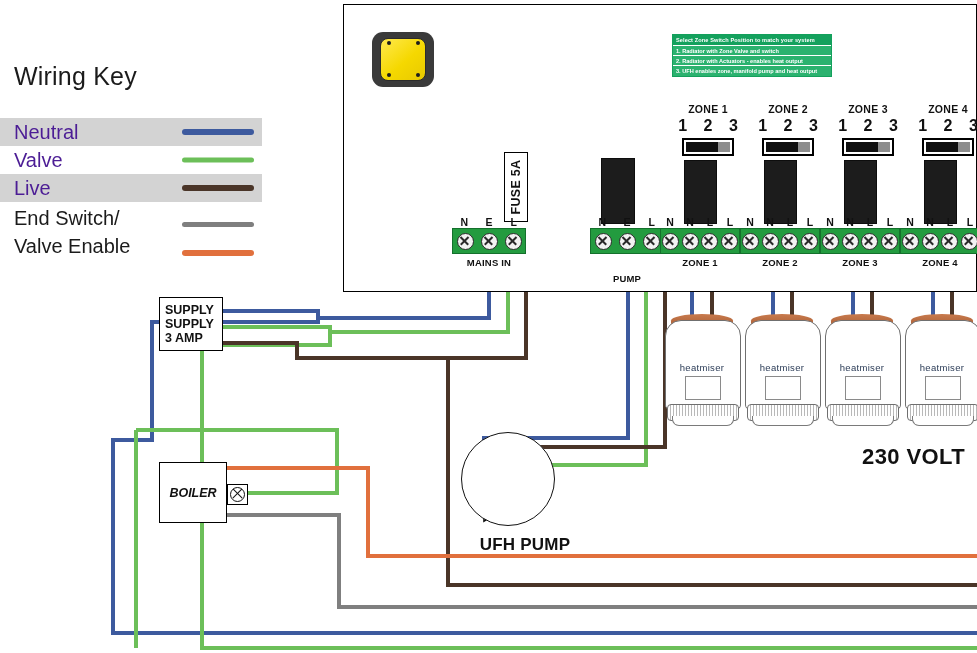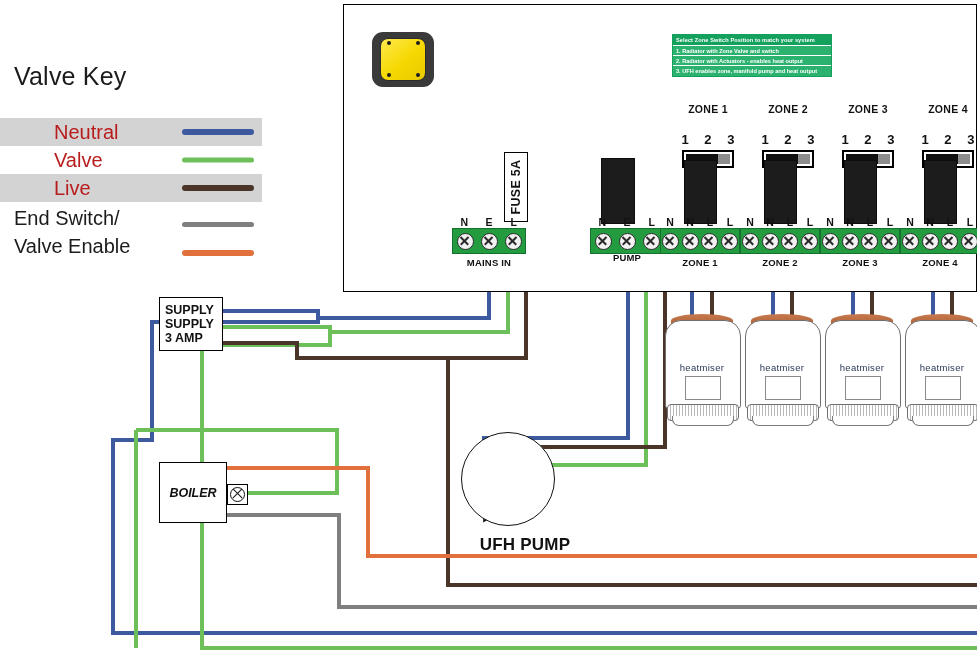--- a/index.html
+++ b/index.html
@@ -7,21 +7,21 @@
        font-family:"Liberation Sans", sans-serif;color:#111;}
   #stage{position:absolute;left:0;top:0;width:977px;height:653px;}
   svg#wiring{position:absolute;left:0;top:0;width:977px;height:653px;}
 
   
   .key-title{position:absolute;left:14px;top:62px;font-size:25px;color:#1b1b1b;
              letter-spacing:.2px;}
   .key-rows{position:absolute;left:0px;top:118px;width:262px;}
   .key-row{position:relative;height:28px;display:flex;align-items:center;}
   .key-row.shaded{background:#d3d3d3;}
-  .key-label{font-size:20px;color:#b91c1c;padding-left:14px;white-space:nowrap;margin-left:40px;}
+  .key-label{font-size:20px;color:#4c1d95;padding-left:14px;white-space:nowrap;}
   .key-swatch{position:absolute;right:8px;top:50%;transform:translateY(-50%);
               width:72px;height:6px;border-radius:3px;}
   .key-multi{position:absolute;left:14px;top:204px;font-size:20px;line-height:28px;
              color:#1b1b1b;}
   .key-sw4{position:absolute;left:182px;top:222px;width:72px;height:5px;border-radius:3px;}
   .key-sw5{position:absolute;left:182px;top:250px;width:72px;height:6px;border-radius:3px;}
 
   
   #panel{position:absolute;left:343px;top:4px;width:634px;height:288px;
          border:1.5px solid #000;background:#fff;box-sizing:border-box;}
@@ -38,22 +38,22 @@
   .greenbox{position:absolute;left:672px;top:34px;width:160px;
             border:1px solid #13a05c;box-sizing:border-box;background:#fff;}
   .gb-head{background:#14a15d;color:#fff;font-size:5.6px;font-weight:bold;
            padding:2px 3px;letter-spacing:.1px;white-space:nowrap;}
   .gb-line{background:#2bb26f;color:#fff;font-size:5.6px;font-weight:bold;
            padding:1.6px 3px;border-top:1px solid #fff;white-space:nowrap;}
 
   
   .zsw{position:absolute;width:72px;text-align:center;}
   .zsw .ztitle{font-size:10.5px;font-weight:bold;color:#111;letter-spacing:.3px;}
-  .zsw .znums{font-size:13px;font-weight:bold;color:#111;letter-spacing:6px;
-              margin-top:17px;padding-left:6px;}
+  .zsw .znums{font-size:16px;font-weight:bold;color:#111;letter-spacing:6px;
+              margin-top:2px;padding-left:6px;}
   .zsw .zbody{margin:3px auto 0;width:52px;height:18px;border:2px solid #000;
               background:#fff;box-sizing:border-box;position:relative;}
   .zsw .ztrack{position:absolute;left:2px;top:2px;width:44px;height:10px;background:#111;}
   .zsw .zknob{position:absolute;top:2px;width:12px;height:10px;background:#8d8d8d;}
 
   
   .relay{position:absolute;background:#1c1c1c;border:1px solid #0d0d0d;}
 
   
   .tblock{position:absolute;background:#239b3f;border:1px solid #14702c;
@@ -162,21 +162,21 @@
       <path stroke="#e1703d" d="M224,468 L368,468 L368,556 L977,556"></path>
 
       <path stroke="#7f7f7f" d="M224,515 L339,515 L339,607 L977,607"></path>
 
       <g stroke="#111" stroke-width="1.6" fill="none">
         <path d="M484,444 L484,521 L552,482 Z"></path>
       </g>
     </g>
   </svg>
 
-  <div class="key-title">Valve Key</div>
+  <div class="key-title">Wiring Key</div>
   <div class="key-rows">
     <div class="key-row shaded">
       <span class="key-label">Neutral</span>
       <span class="key-swatch" style="background:#3d5a9e"></span>
     </div>
     <div class="key-row">
       <span class="key-label">Valve</span>
       <span class="key-swatch" style="background:#6cbf59;height:5px"></span>
     </div>
     <div class="key-row shaded">
@@ -278,21 +278,21 @@
     <div class="tcell">
         <div class="screw"></div>
       </div>
     <div class="tcell">
         <div class="screw"></div>
       </div>
     <div class="tcell">
         <div class="screw"></div>
       </div>
   </div>
-  <div class="tcaption" style="left:590px;top:252px;width:74px">PUMP</div>
+  <div class="tcaption" style="left:590px;top:273px;width:74px">PUMP</div>
 
   <div class="tlabels" style="left:660px;top:216px;width:80px">
     <span>N</span>
     <span>N</span>
     <span>L</span>
     <span>L</span>
   </div>
   <div class="tblock" style="left:660px;top:228px;width:80px;height:26px">
     <div class="tcell">
         <div class="screw"></div>
@@ -417,14 +417,15 @@
   </div>
   <div class="act" style="left:903px;top:300px">
     <div class="band"></div>
     <div class="body"></div>
     <div class="brand">heatmiser</div>
     <div class="win"></div>
     <div class="ring"></div>
     <div class="foot"></div>
   </div>
 
+  <div class="volt">230 VOLT</div>
 
 </div>
 
 </body></html>

